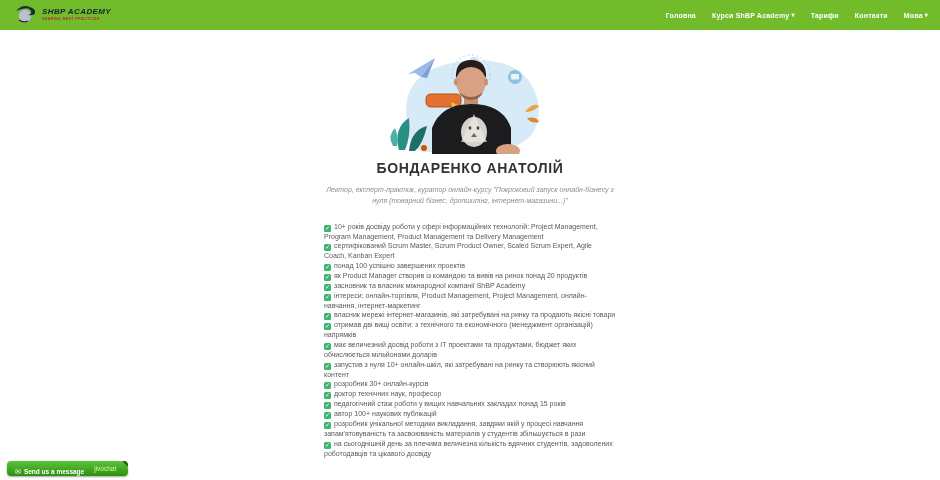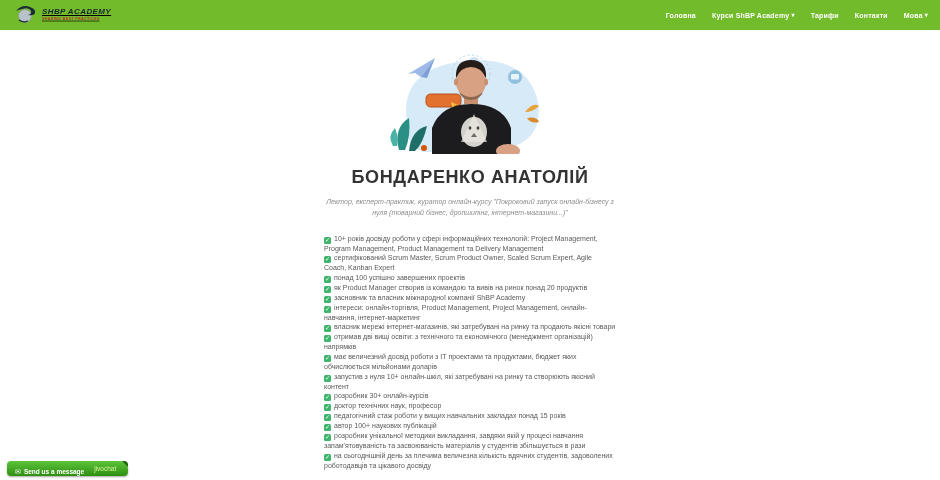--- a/index.html
+++ b/index.html
@@ -15,21 +15,21 @@
   .header {
     height: 30px;
     background: #72bc2b;
     display: flex;
     align-items: center;
     justify-content: space-between;
     padding: 0 12px 0 14px;
   }
   .logo { display: flex; align-items: center; gap: 4px; }
   .logo-icon { width: 24px; height: 24px; flex: 0 0 auto; }
-  .logo-text { display: flex; flex-direction: column; line-height: 1; text-decoration: underline; }
+  .logo-text { display: flex; flex-direction: column; line-height: 1; }
   .logo-title {
     font-size: 8px; font-weight: bold; color: #17242e;
     letter-spacing: 0.4px; font-style: italic;
   }
   .logo-tagline {
     font-size: 6px; color: #b03228; letter-spacing: 0.5px;
     transform: scale(0.62); transform-origin: left top; margin-top: 1px;
     white-space: nowrap; font-weight: bold;
   }
   .nav { display: flex; align-items: center; gap: 16px; }
@@ -43,23 +43,23 @@
   
   .main { background: #ffffff; padding-top: 20px; }
 
   .photo-wrap {
     width: 190px; height: 104px; margin: 0 auto;
     position: relative; overflow: hidden;
   }
   .photo-wrap svg { display: block; }
 
   .person-name {
-    margin-top: 13px;
+    margin-top: 6px;
     text-align: center;
-    font-size: 18px; font-weight: bold; color: #333333;
+    font-size: 14px; font-weight: bold; color: #333333;
     letter-spacing: 0.6px;
   }
   .person-subtitle {
     width: 300px; margin: 9px auto 0;
     text-align: center;
     font-size: 7px; font-style: italic; color: #8d8d8d;
     line-height: 1.55;
   }
 
   .achievements {

